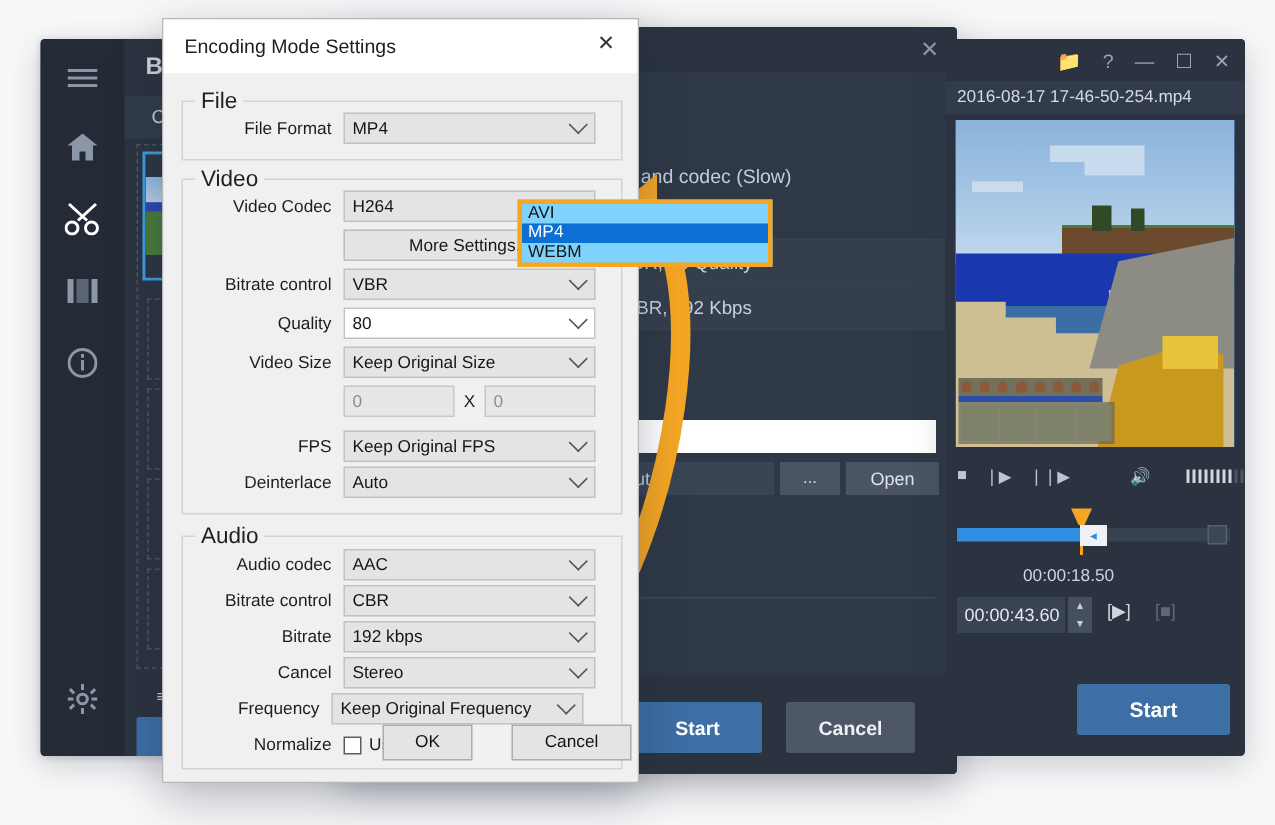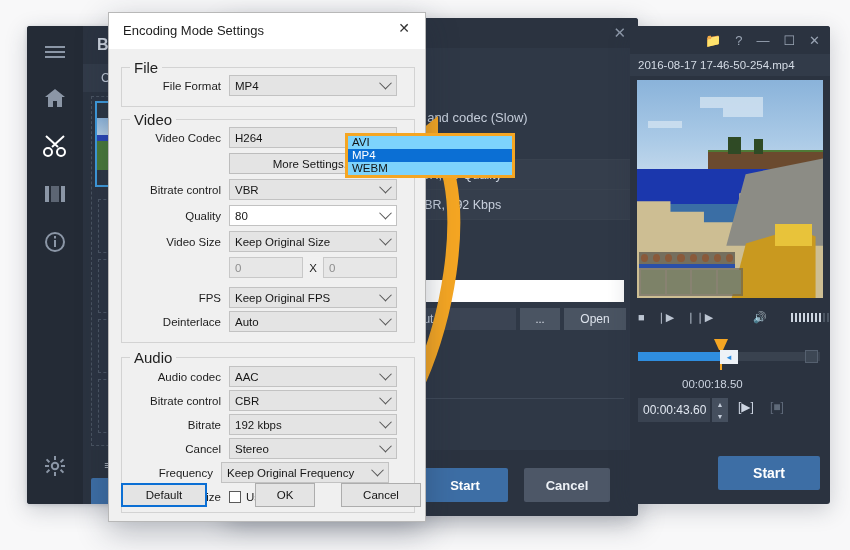--- a/index.html
+++ b/index.html
@@ -629,21 +629,20 @@
 
       <div class="row" style="left:16px; top:437px;">
         <div class="lab">Normalize</div>
         <div class="chk-row" style="position:relative;left:0;">
           <div class="chk"></div>
           <div class="chk-lab">Use</div>
         </div>
       </div>
 
       <div class="win-footer">
-        <div class="fbtn primary" style="left:12px; top:8px; width:86px;">Default</div>
         <div class="fbtn" style="left:146px; top:8px; width:60px;">OK</div>
         <div class="fbtn" style="left:232px; top:8px; width:80px;">Cancel</div>
       </div>
 
       <div class="dd-wrap">
         <div class="dd-item">AVI</div>
         <div class="dd-item sel">MP4</div>
         <div class="dd-item">WEBM</div>
       </div>
 

